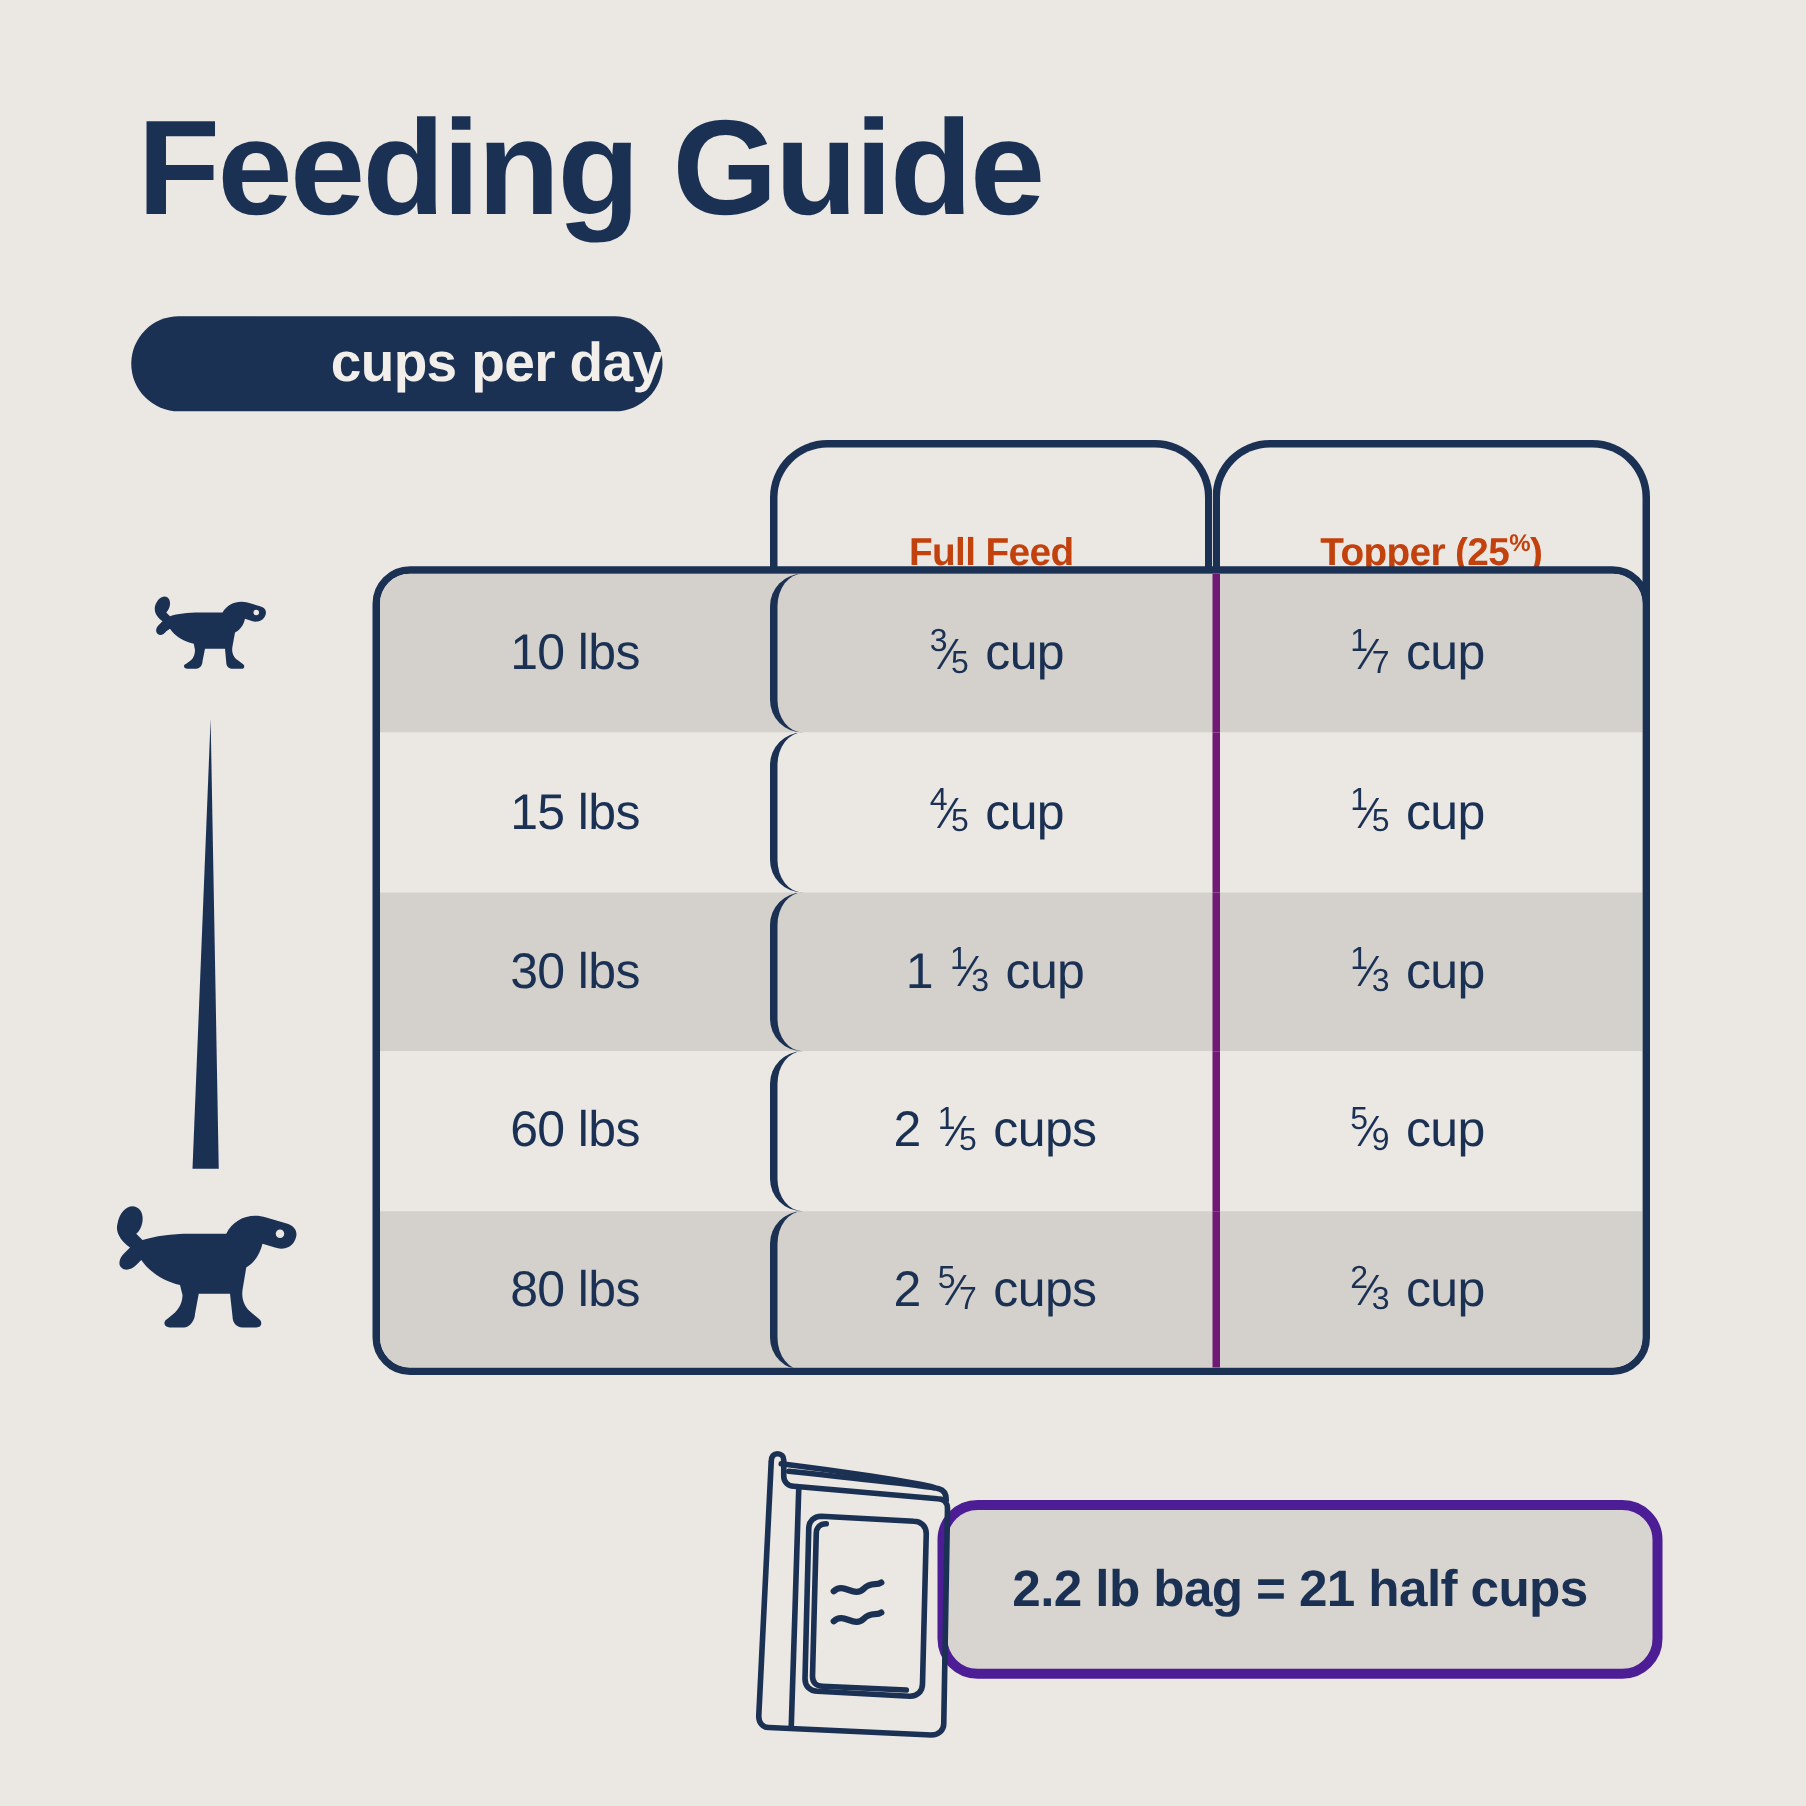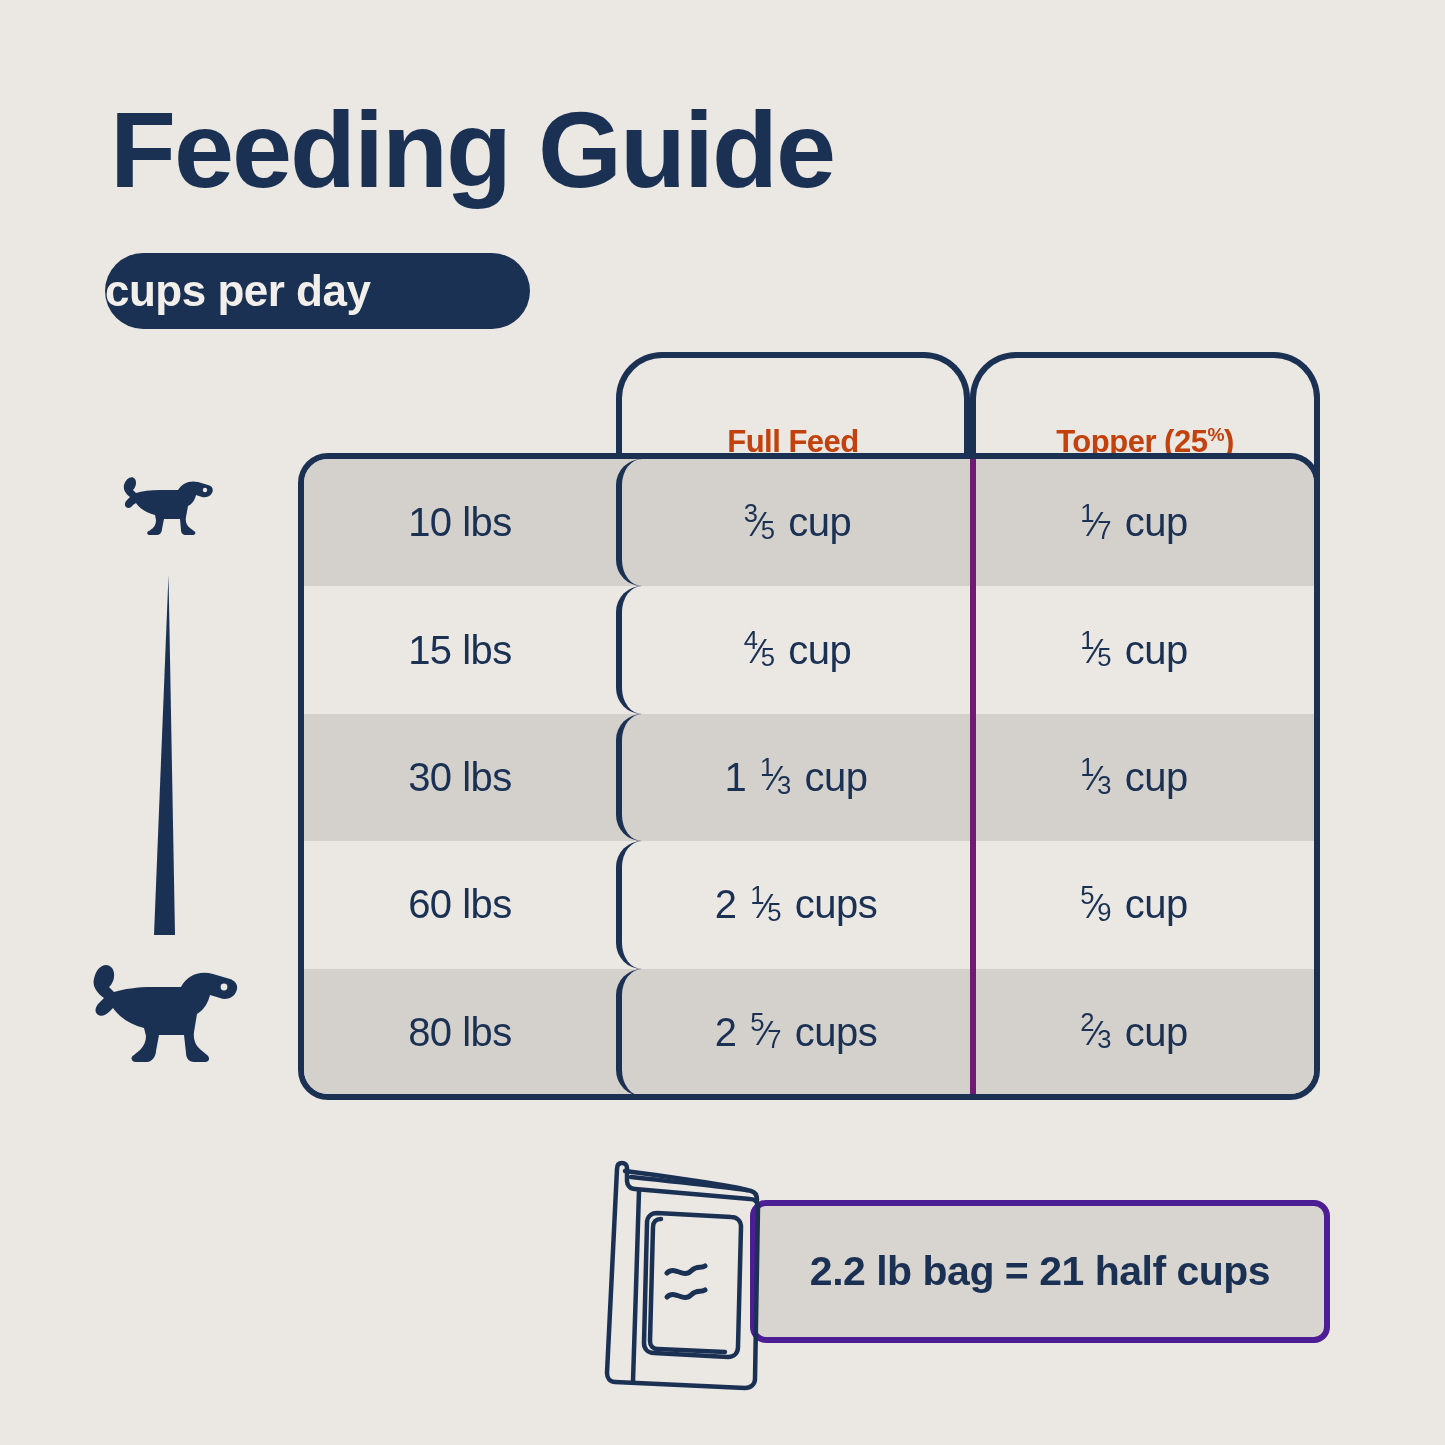--- a/index.html
+++ b/index.html
@@ -20,41 +20,41 @@
     position: absolute;
     left: 0; top: 0;
     width: 1445px;
     height: 1445px;
   }
 
   
   .page-title {
     position: absolute;
     left: 110px;
-    top: 96px;
+    top: 80px;
     font-size: 108px;
     font-weight: 700;
     letter-spacing: -2px;
     color: #1b3154;
     line-height: 1.0;
     white-space: nowrap;
   }
 
   
   .pill {
     position: absolute;
     left: 105px;
     top: 253px;
     width: 425px;
     height: 76px;
     background: #1b3154;
     border-radius: 38px;
     display: flex;
     align-items: center;
-    justify-content: flex-start;
+    justify-content: flex-end;
   }
   .pill-label {
     color: #f2efeb;
     font-size: 44px;
     font-weight: 700;
     letter-spacing: -0.5px;
     white-space: nowrap;
   }
 
   
@@ -203,22 +203,22 @@
     top: 1145px;
     width: 735px;
     height: 250px;
   }
   .callout {
     position: absolute;
     left: 155px;
     top: 55px;
     width: 580px;
     height: 143px;
-    border: 6px solid #4c1d95;
-    border-radius: 16px;
+    border: 8px solid #4c1d95;
+    border-radius: 32px;
     box-sizing: border-box;
     background: #d8d4cf;
     display: flex;
     align-items: center;
     justify-content: center;
   }
   .callout-text {
     font-size: 41px;
     font-weight: 700;
     letter-spacing: -0.5px;

